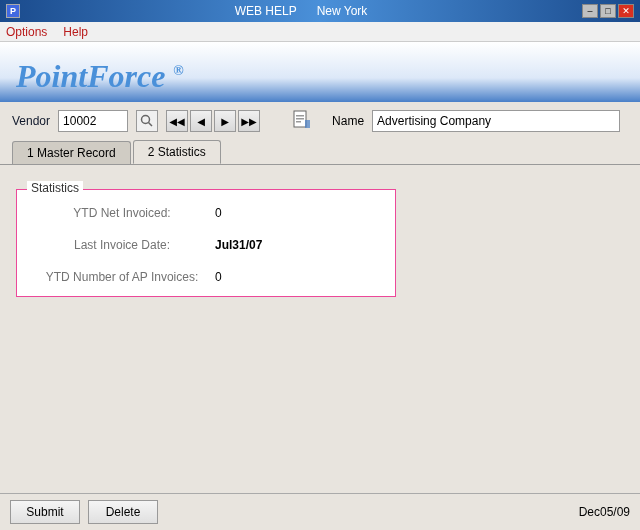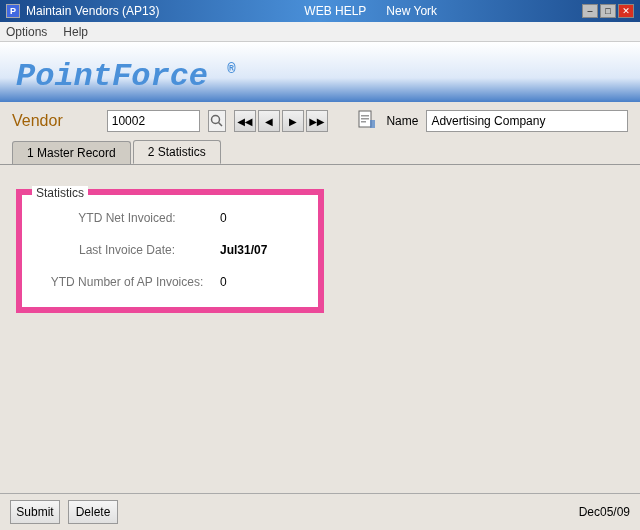--- a/index.html
+++ b/index.html
@@ -77,39 +77,39 @@
       display: flex;
       gap: 16px;
       height: 20px;
       align-items: center;
       border-bottom: 1px solid #ccc;
       flex-shrink: 0;
     }
     .menu-item {
       font-size: 12px;
       cursor: pointer;
-      color: #404040;
+      color: #b91c1c;
       text-decoration: none;
     }
 
     
     .logo-area {
       background: linear-gradient(to bottom, #ffffff 0%, #dce8f8 60%, #4a80c8 100%);
       height: 60px;
       display: flex;
       align-items: center;
       padding: 0 16px;
       flex-shrink: 0;
     }
     .logo-text {
       font-size: 32px;
       font-style: italic;
       font-weight: bold;
       color: #1a3a7c;
-      font-family: Liberation Mono, monospace;
+      font-family: Liberation Serif, serif;
       margin-top: 8px;
     }
     .logo-text span {
       color: #4a90d9;
     }
 
     
     .main-content {
       background: #e8e4de;
       flex: 1;
@@ -120,29 +120,28 @@
 
     
     .vendor-row {
       display: flex;
       align-items: center;
       padding: 8px 12px;
       gap: 8px;
       background: #e8e4de;
       flex-shrink: 0;
     }
-    .vendor-label { font-size: 16px; color: #a16207; }
+    .vendor-label { font-size: 12px; color: #0f172a; }
     .vendor-input {
-      width: 93px;
+      width: 70px;
       height: 22px;
       border: 1px solid #999;
       padding: 2px 4px;
       font-size: 12px;
       background: white;
-      margin-left: 36px;
     }
     .search-btn {
       width: 22px;
       height: 22px;
       border: 1px solid #999;
       background: #f0f0f0;
       cursor: pointer;
       display: flex;
       align-items: center;
       justify-content: center;
@@ -164,21 +163,21 @@
       font-size: 10px;
     }
     .doc-icon {
       width: 28px;
       height: 22px;
       margin-left: 20px;
       display: flex;
       align-items: center;
       justify-content: center;
     }
-    .name-label { font-size: 12px; color: #000; }
+    .name-label { font-size: 12px; color: #000; margin-left: 8px; }
     .name-input {
       width: 248px;
       height: 22px;
       border: 1px solid #999;
       padding: 2px 4px;
       font-size: 12px;
       background: white;
     }
 
     
@@ -208,26 +207,26 @@
     .tab-content {
       flex: 1;
       background: #e8e4de;
       padding: 16px;
       border-top: 1px solid #999;
       overflow: auto;
     }
 
     
     .group-box {
-      border: 6px solid #ec4899;
+      border: 1px solid #ec4899;
       background: white;
-      padding: 16px 20px 10px 20px;
+      padding: 16px 20px 4px 20px;
       margin: 8px 0;
       position: relative;
-      width: 308px;
+      width: 380px;
     }
     .group-box-title {
       position: absolute;
       top: -9px;
       left: 10px;
       background: white;
       padding: 0 4px;
       font-size: 12px;
       color: #333;
     }
@@ -259,21 +258,21 @@
       display: flex;
       justify-content: space-between;
       align-items: center;
       flex-shrink: 0;
     }
     .bottom-buttons {
       display: flex;
       gap: 8px;
     }
     .bottom-btn {
-      width: 50px;
+      width: 70px;
       height: 24px;
       border: 1px solid #999;
       background: linear-gradient(to bottom, #f5f5f5, #e0e0e0);
       cursor: pointer;
       font-size: 12px;
       display: flex;
       align-items: center;
       justify-content: center;
       text-align: right;
     }
@@ -283,21 +282,20 @@
     }
   </style>
 </head>
 <body>
 
 <div class="title-bar">
   <div class="title-bar-left">
     <div class="title-icon">
       <span>P</span>
     </div>
-    <span class="title-text">Maintain Vendors (AP13)</span>
   </div>
   <div class="title-center">
     <span style="cursor:pointer;">WEB HELP</span>
     <span>New York</span>
   </div>
   <div class="title-buttons">
     <div class="title-btn">–</div>
     <div class="title-btn">□</div>
     <div class="title-btn close">✕</div>
   </div>

